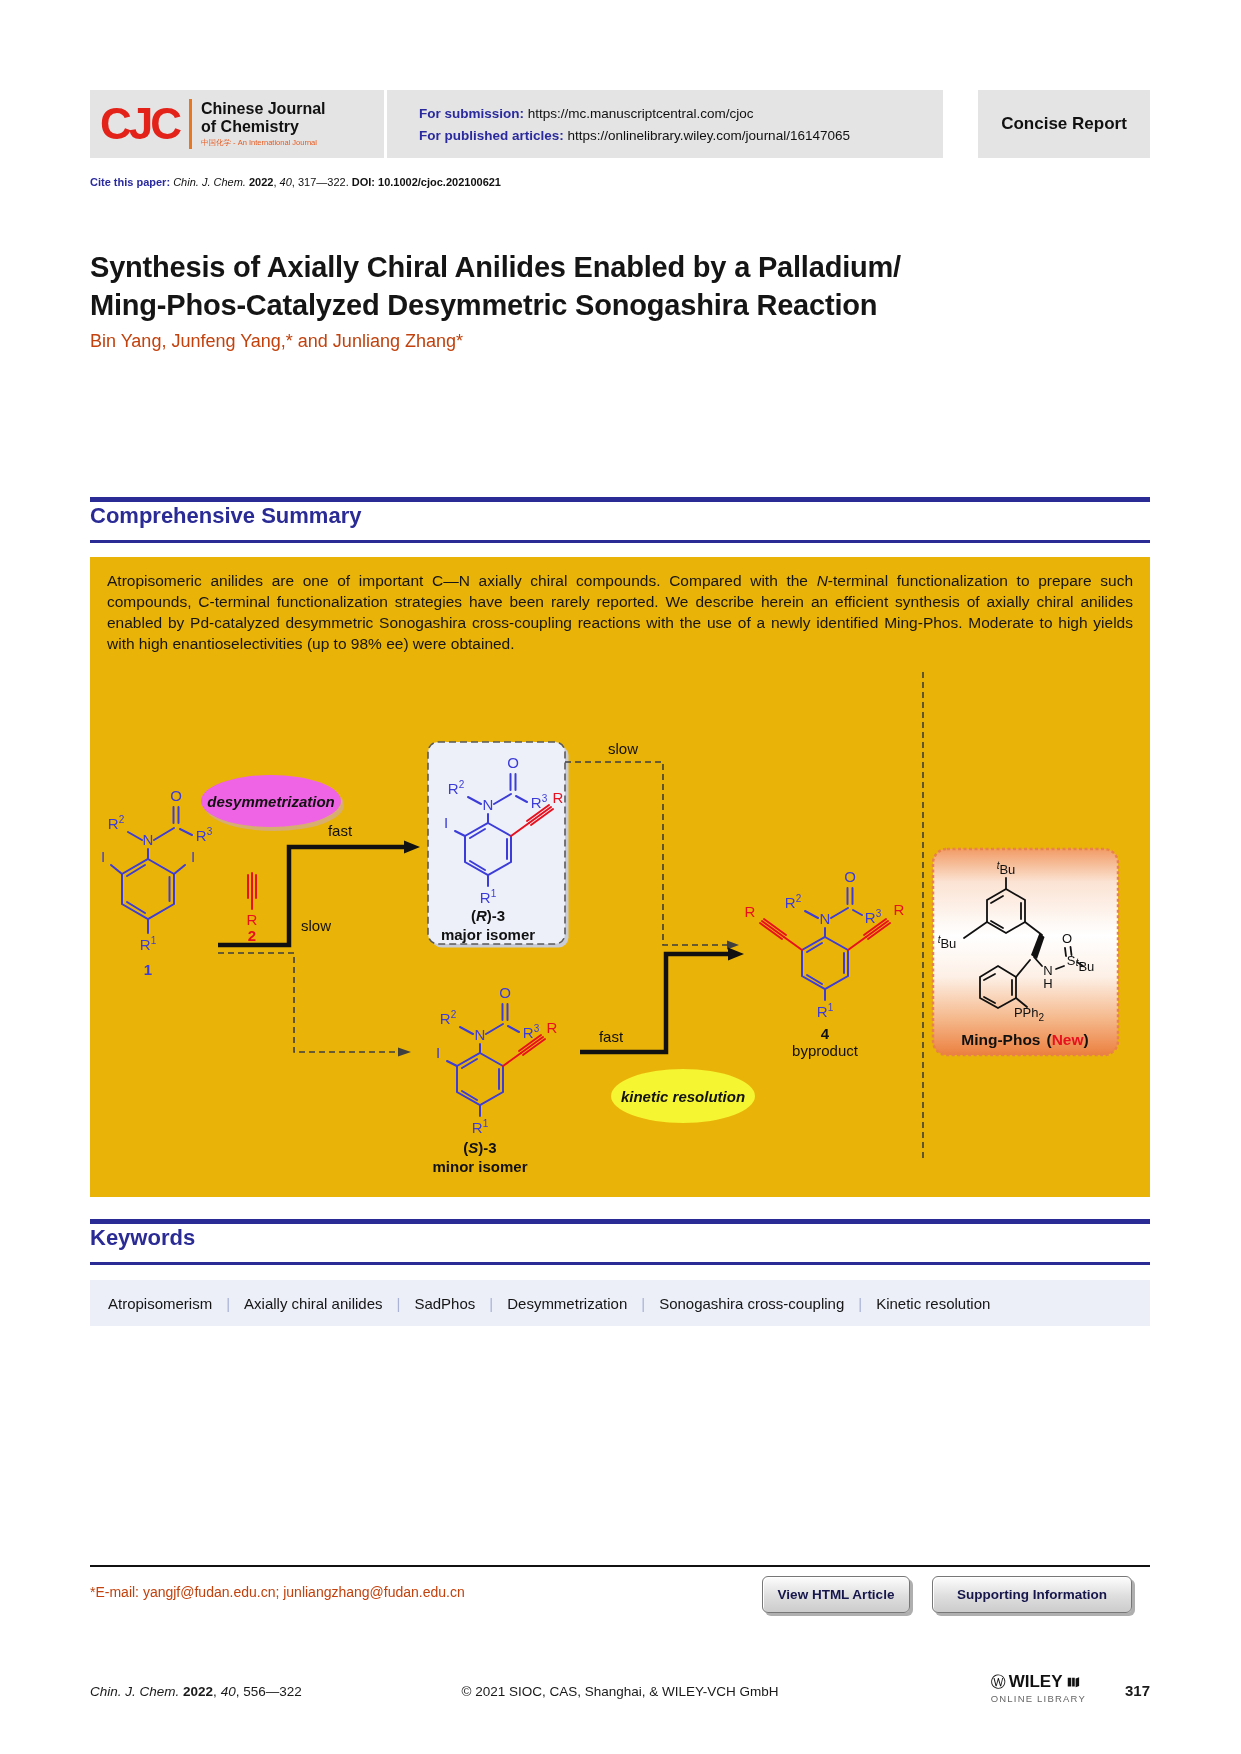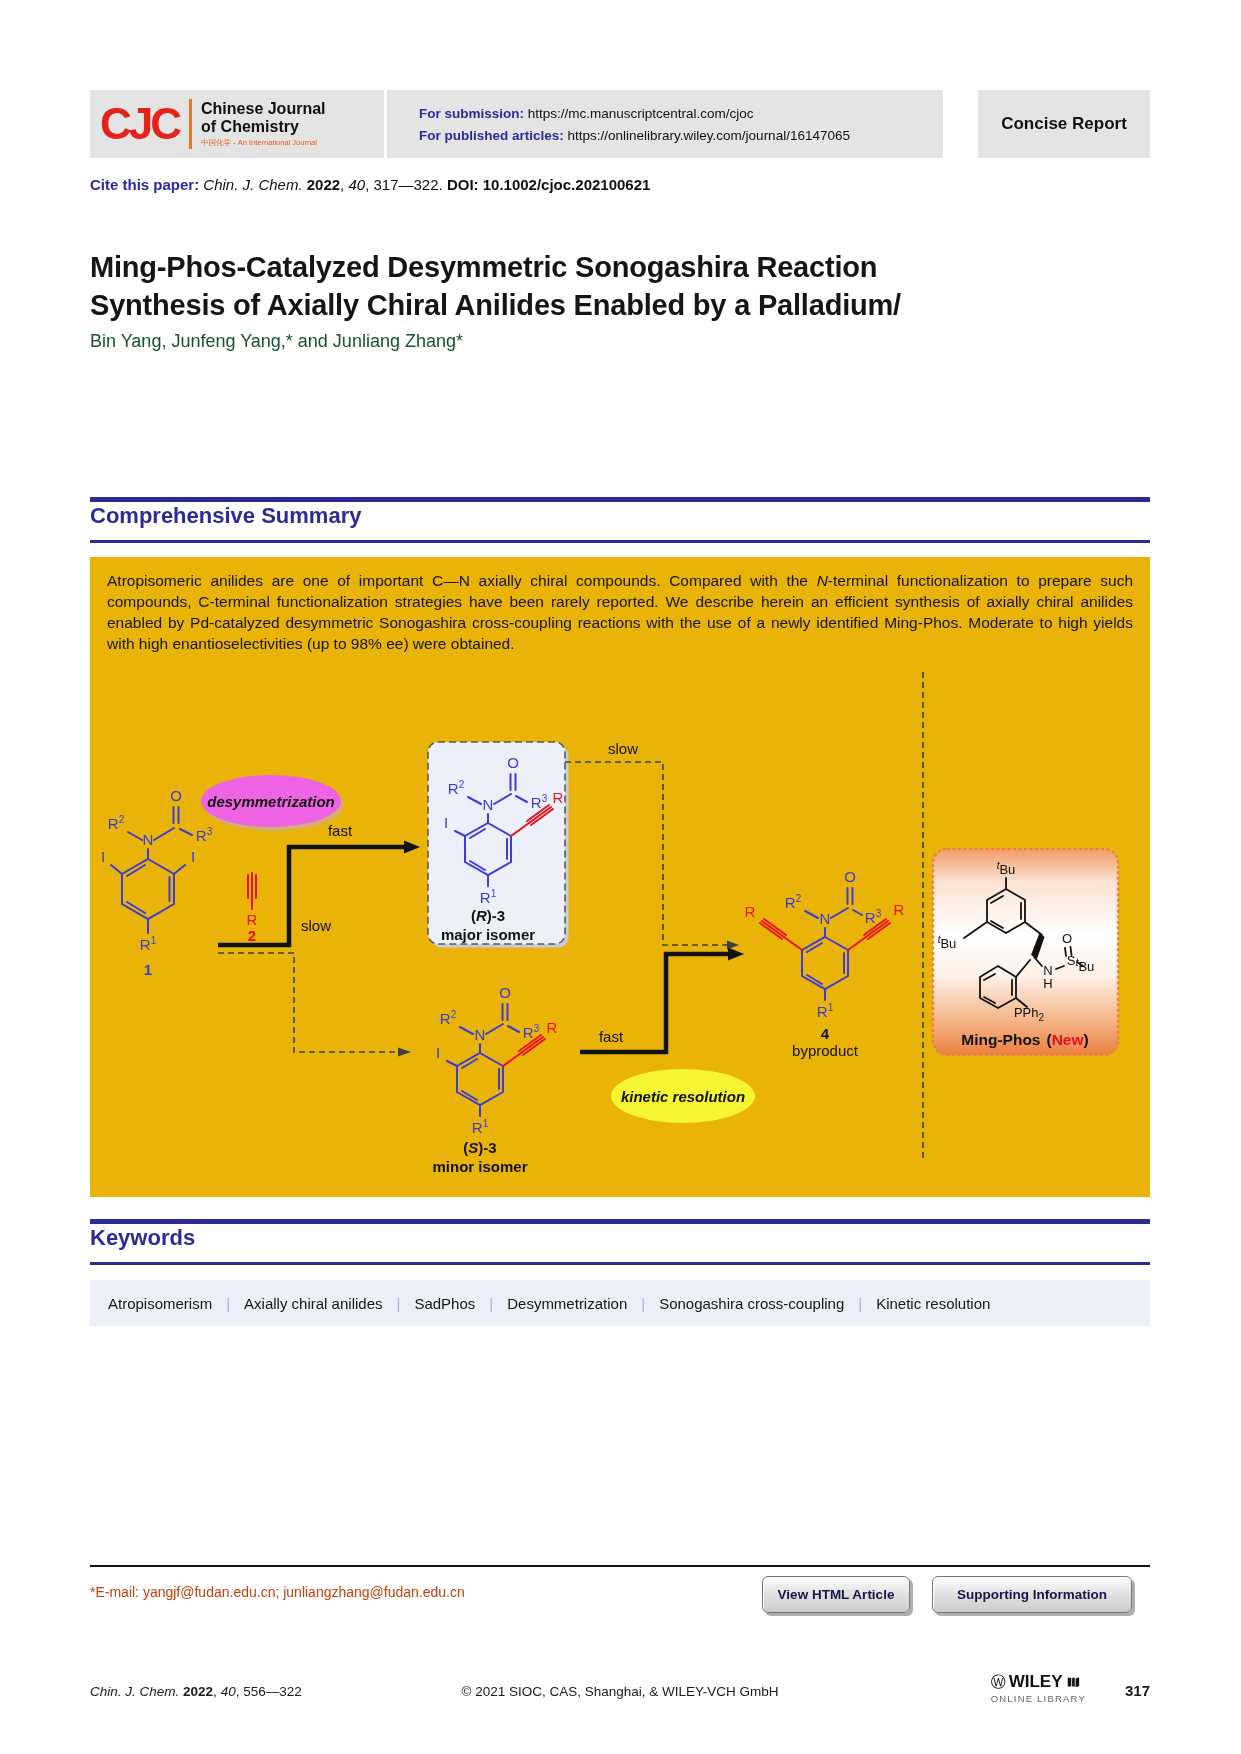--- a/index.html
+++ b/index.html
@@ -16,27 +16,27 @@
   .logo-line1,.logo-line2 { font-weight:bold; font-size:16px; line-height:1.12; color:#111; }
   .logo-sub { font-size:7.5px; color:#e8591e; margin-top:3px; white-space:nowrap; }
   .submit-block { flex:1; display:flex; flex-direction:column; justify-content:center; gap:7px; padding-left:32px; }
   .sub-row { font-size:13.5px; }
   .sub-label { font-weight:bold; color:#2a2a9e; }
   .sub-url { color:#111; }
   .type-block { width:172px; display:flex; align-items:center; justify-content:center;
                 font-weight:bold; font-size:17px; color:#111;margin-left:32px; }
 
   
-  .cite-line { position:absolute; left:90px; top:176px; font-size:15px; color:#111; }
+  .cite-line { position:absolute; left:90px; top:176px; font-size:11px; color:#111; }
   .cite-label { color:#2a2a9e; font-weight:bold; }
 
   
   .title { position:absolute; left:90px; top:230px; font-size:29px; font-weight:bold;
            color:#151515; line-height:1.3; letter-spacing:-0.2px; }
-  .authors { position:absolute; left:90px; top:331px; font-size:18px; color:#14532d; }
+  .authors { position:absolute; left:90px; top:331px; font-size:18px; color:#c2410c; }
   .affiliation { position:absolute; left:90px; top:376px; font-size:15px; font-style:italic; color:#58585a; }
 
   
   .rule-thick { position:absolute; left:90px; width:1060px; height:5px; background:#2b2b96; }
   .sec-heading { position:absolute; left:90px; font-size:22px; font-weight:bold; color:#2b2b96; }
   .rule-thin { position:absolute; left:90px; width:1060px; height:2.5px; background:#2b2b96; }
 
   
   .summary-panel { position:absolute; left:90px; top:557px; width:1060px; height:640px; background:#eab308; }
   .summary-text { margin:0; padding:13px 17px 0 17px; font-size:15.5px; line-height:1.36;
@@ -124,22 +124,22 @@
   <div class="cite-line">
     <span class="cite-label">Cite this paper:</span>
     <i>Chin. J. Chem.</i>
     <b>2022</b><span>,</span>
     <i>40</i><span>,</span>
     <span>317—322.</span>
     <b>DOI: 10.1002/cjoc.202100621</b>
   </div>
 
   <h1 class="title">
+    <div>Synthesis of Axially Chiral Anilides Enabled by a Palladium/</div>
     <div>Ming-Phos-Catalyzed Desymmetric Sonogashira Reaction</div>
-    <div>Synthesis of Axially Chiral Anilides Enabled by a Palladium/</div>
   </h1>
   <div class="authors">Bin Yang, Junfeng Yang,* and Junliang Zhang*</div>
 
   <div class="rule-thick" style="top:497px"></div>
   <h2 class="sec-heading" style="top:503px; margin:0">Comprehensive Summary</h2>
   <div class="rule-thin" style="top:540px"></div>
 
   <div class="summary-panel">
     <p class="summary-text"><span>Atropisomeric anilides are one of important C—N axially chiral compounds. Compared with the </span><i>N</i><span>-terminal functionalization to prepare such compounds, C-terminal functionalization strategies have been rarely reported. We describe herein an efficient synthesis of axially chiral anilides enabled by Pd-catalyzed desymmetric Sonogashira cross-coupling reactions with the use of a newly identified Ming-Phos. Moderate to high yields with high enantioselectivities (up to 98% ee) were obtained.</span></p>
 

